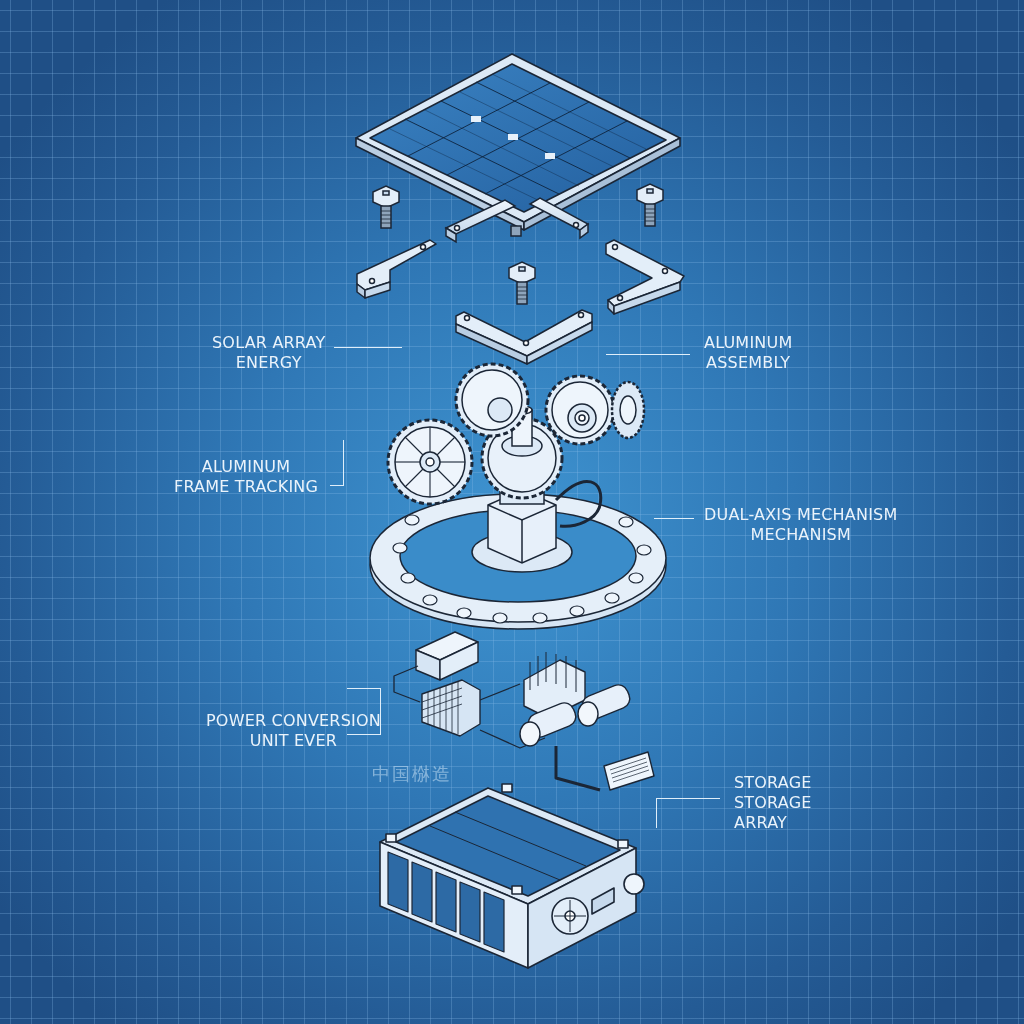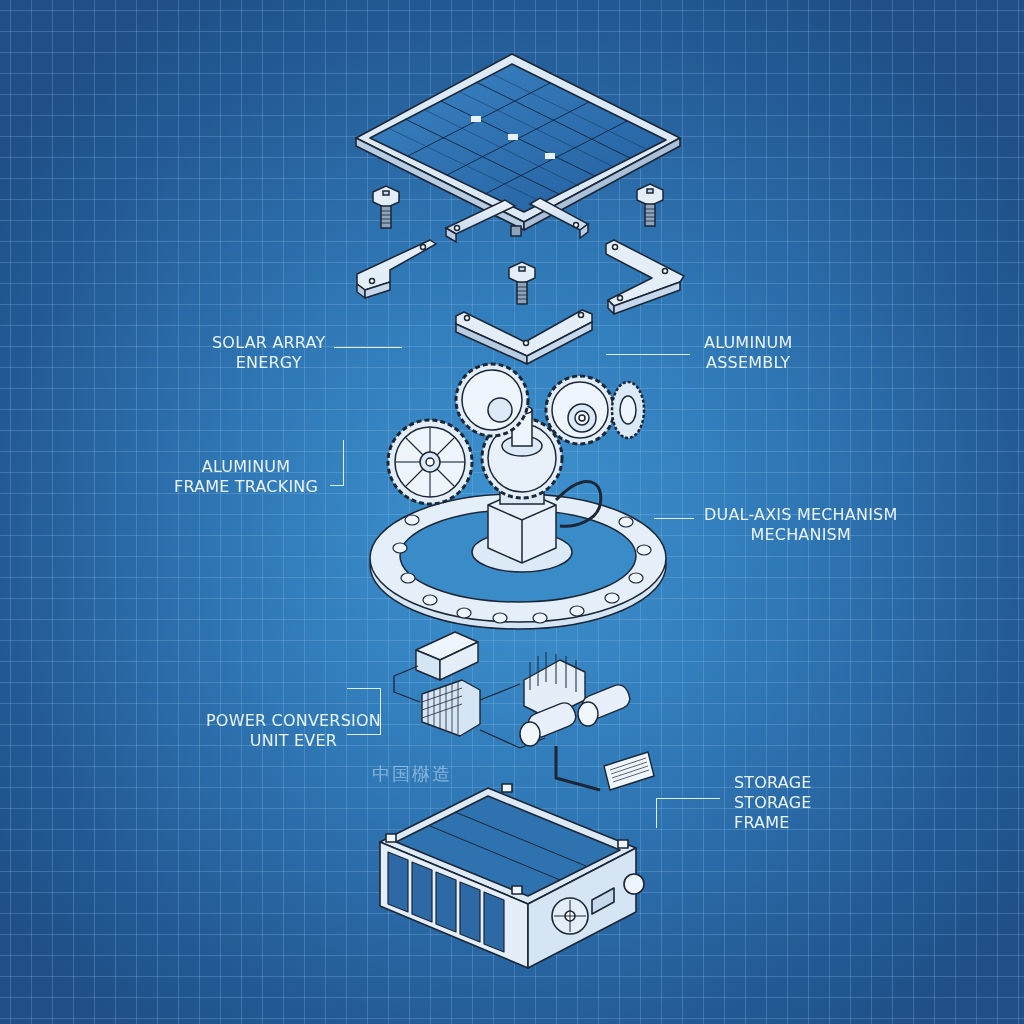--- a/index.html
+++ b/index.html
@@ -326,16 +326,16 @@
 </div>
 
 <div class="label c" style="left:170px; top:711px;margin-left:36px;">
   <span>POWER CONVERSION</span>
   <span>UNIT EVER</span>
 </div>
 
 <div class="label" style="left:734px; top:773px;">
   <span>STORAGE</span>
   <span>STORAGE</span>
-  <span>FRAME</span>
+  <span>ARRAY</span>
 </div>
 
 <div class="cn-mark">中国椕造</div>
 
 </body></html>

